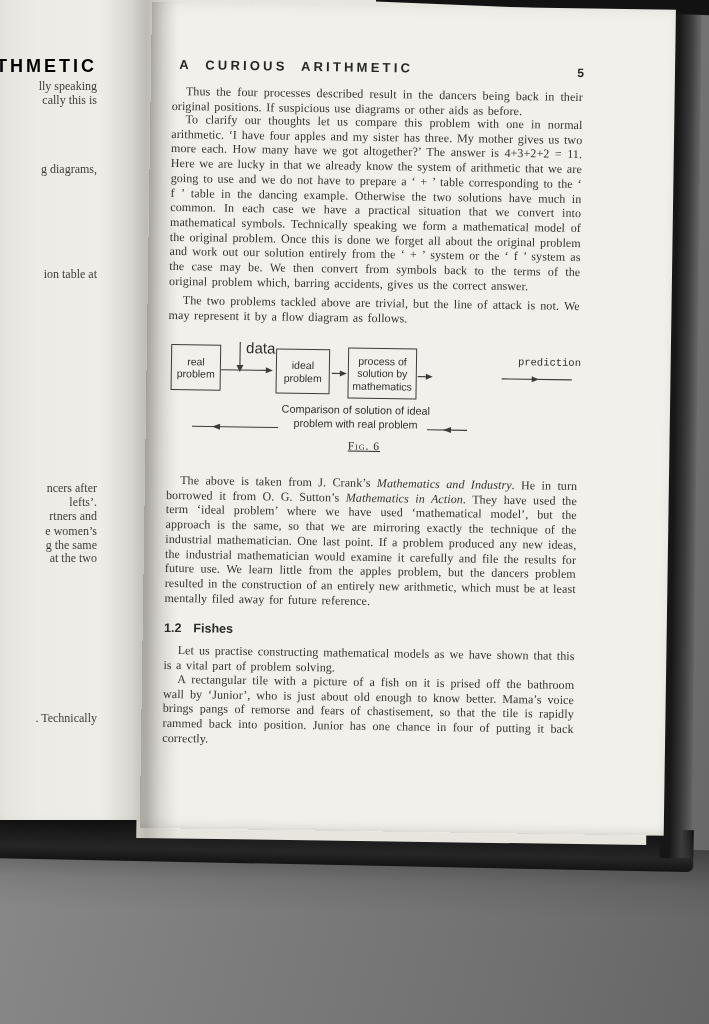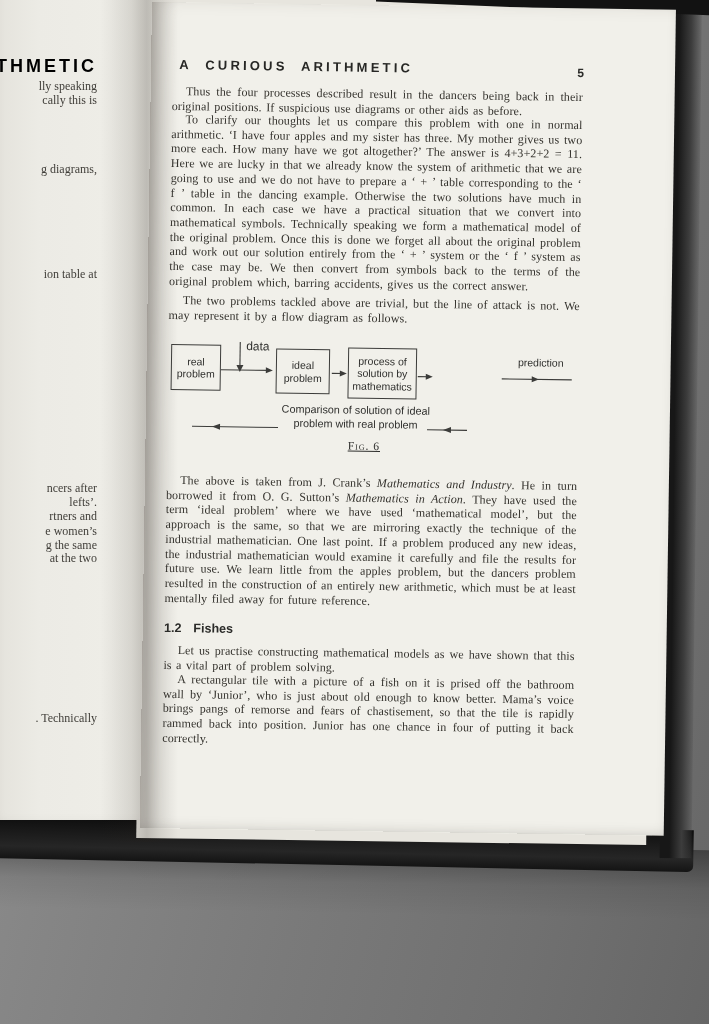--- a/index.html
+++ b/index.html
@@ -98,22 +98,22 @@
   .fig-box{
     position:absolute;border:1.4px solid #3c3c3a;box-sizing:border-box;
     display:flex;align-items:center;justify-content:center;text-align:center;
     font-size:10.5px;line-height:12.5px;padding:2px 1px;
   }
   .fb1{left:5px;top:6px;width:50px;height:46px}
   .fb2{left:110px;top:9px;width:54px;height:45px}
   .fb3{left:182px;top:7px;width:69px;height:51px}
   .fb4{left:267px;top:9px;width:67px;height:51px}
   .fig-arrows{position:absolute;left:0;top:0;pointer-events:none;}
-  .fig-data-label{position:absolute;left:80px;top:0;font-size:12px;}
-  .fig-pred-label{position:absolute;left:352px;top:13px;font-size:10.5px;}
+  .fig-data-label{position:absolute;left:80px;top:0;font-size:15px;}
+  .fig-pred-label{position:absolute;left:352px;top:13px;font-size:10.5px;font-family:Liberation Mono, monospace;}
   .fig-feedback{position:absolute;left:98px;top:63px;width:185px;text-align:center;font-size:10.8px;line-height:13.5px;}
   .fig-caption{
     position:absolute;left:183px;top:99px;
     font-family:"Liberation Serif",serif;font-size:11.5px;font-variant:small-caps;letter-spacing:1px;text-decoration:underline;
   }
 </style>
 </head>
 <body>
 
 <div>

